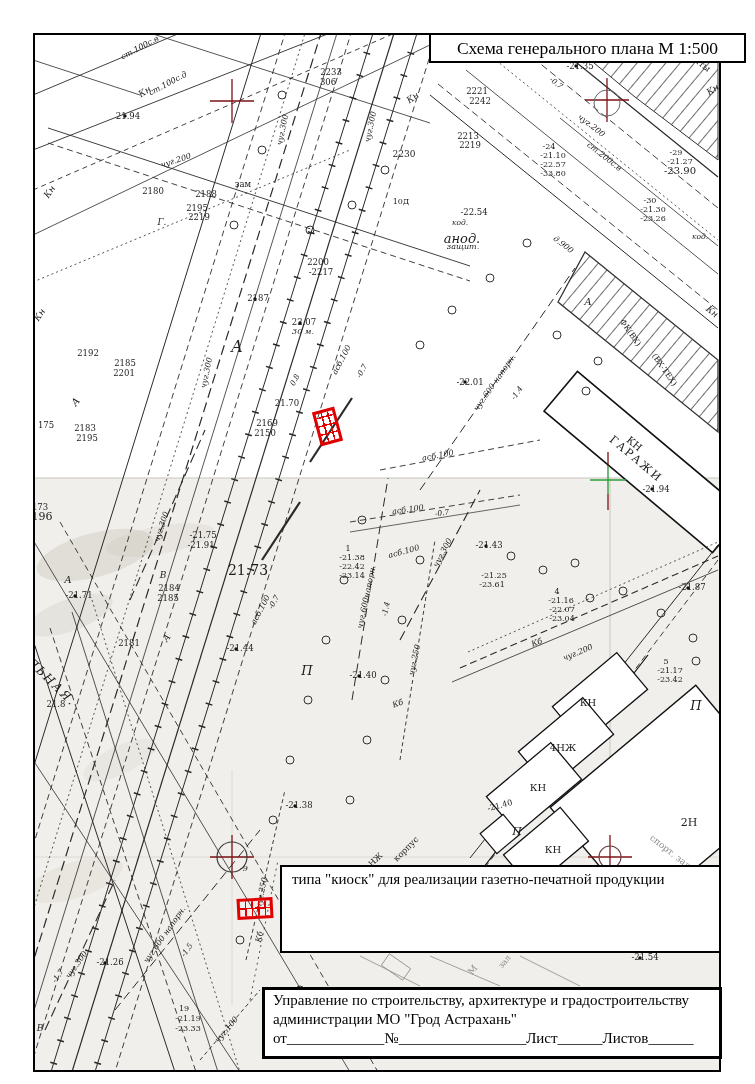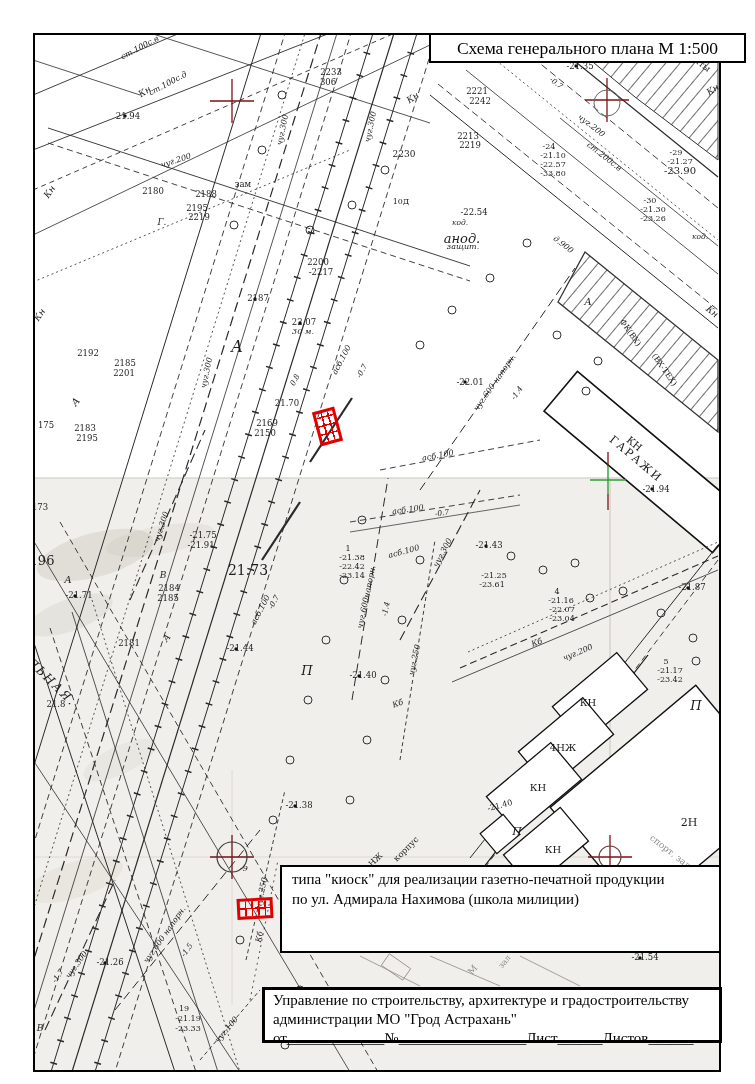--- a/index.html
+++ b/index.html
@@ -23,21 +23,21 @@
   #marker-map{left:316px;top:409px;width:17px;height:29px;transform:rotate(-15deg);}
   #marker-legend{left:237px;top:898px;width:30px;height:15px;transform:rotate(-3deg);}
   
   .white-box{position:absolute;background:#fff;border:2px solid #000;box-sizing:border-box;z-index:6;}
   #title-box{left:429px;top:33px;width:317px;height:30px;font-size:17.5px;
              display:flex;align-items:center;justify-content:center;}
   #legend-box{left:280px;top:865px;width:441px;height:88px;font-size:15px;
               padding:2px 8px 2px 10px;line-height:1.35;}
   #legend-box .center{text-align:center;display:block;}
   #legend-box .row{display:block;text-align:left;}
-  #stamp-box{left:262px;top:987px;width:460px;height:56px;border-width:3px;font-size:15px;
+  #stamp-box{left:262px;top:987px;width:460px;height:72px;border-width:3px;font-size:15px;
              padding:1px 8px;line-height:1.26;}
   #stamp-box .row{display:block;}
 </style>
 </head>
 <body>
 
 <div id="map-clip">
  <div id="map-inner">
 
   <svg id="map-svg" width="755" height="1084" viewBox="0 0 755 1084" xmlns="http://www.w3.org/2000/svg">
@@ -317,21 +317,21 @@
         <span class="lbl" style="left: 664px; top: 370px; font-size: 8px; transform: translate(-50%, -50%) rotate(55deg);">(ВХ-ТЕХ)</span>
         <span class="lbl" style="left: 470px; top: 382px; font-size: 8.5px; transform: translate(-50%, -50%) rotate(0deg);">-22.01</span>
         <span class="lbl i" style="left: 495px; top: 383px; font-size: 8px; transform: translate(-50%, -50%) rotate(-55deg);">чуг.600 напорн.</span>
         <span class="lbl i" style="left: 517px; top: 393px; font-size: 7.5px; transform: translate(-50%, -50%) rotate(-55deg);">-1.4</span>
         <span class="lbl" style="left: 634px; top: 444px; font-size: 10px; transform: translate(-50%, -50%) rotate(40deg);">КН</span>
         <span class="lbl ls" style="left: 636px; top: 459px; font-size: 11px; transform: translate(-50%, -50%) rotate(40deg);">ГАРАЖИ</span>
         <span class="lbl" style="left: 656px; top: 489px; font-size: 8.5px; transform: translate(-50%, -50%) rotate(0deg);">-21.94</span>
         <span class="lbl i" style="left: 408px; top: 510px; font-size: 8px; transform: translate(-50%, -50%) rotate(-8deg);">асб.100</span>
         <span class="lbl i" style="left: 442px; top: 513px; font-size: 7.5px; transform: translate(-50%, -50%) rotate(-8deg);">-0.7</span>
         <span class="lbl" style="left: 40px; top: 507px; font-size: 8.5px; transform: translate(-50%, -50%) rotate(0deg);">173</span>
-        <span class="lbl" style="left: 42px; top: 516px; font-size: 13px; transform: translate(-50%, -50%) rotate(0deg); margin-top: 44px;">196</span>
+        <span class="lbl" style="left: 42px; top: 516px; font-size: 11px; transform: translate(-50%, -50%) rotate(0deg);">196</span>
         <span class="lbl i" style="left: 162px; top: 527px; font-size: 8px; transform: translate(-50%, -50%) rotate(-72deg);">чуг.300</span>
         <span class="lbl" style="left: 203px; top: 535px; font-size: 8.5px; transform: translate(-50%, -50%) rotate(0deg);">-21.75</span>
         <span class="lbl" style="left: 201px; top: 545px; font-size: 8.5px; transform: translate(-50%, -50%) rotate(0deg);">-21.91</span>
         <span class="lbl" style="left: 248px; top: 570px; font-size: 14px; transform: translate(-50%, -50%) rotate(0deg);">21.73</span>
         <span class="lbl i" style="left: 68px; top: 580px; font-size: 10px; transform: translate(-50%, -50%) rotate(0deg);">А</span>
         <span class="lbl" style="left: 79px; top: 595px; font-size: 8.5px; transform: translate(-50%, -50%) rotate(0deg);">-21.71</span>
         <span class="lbl" style="left: 169px; top: 588px; font-size: 8.5px; transform: translate(-50%, -50%) rotate(0deg);">2184</span>
         <span class="lbl" style="left: 168px; top: 598px; font-size: 8.5px; transform: translate(-50%, -50%) rotate(0deg);">2185</span>
         <span class="lbl" style="left: 129px; top: 643px; font-size: 8.5px; transform: translate(-50%, -50%) rotate(0deg);">2181</span>
         <span class="lbl i" style="left: 261px; top: 610px; font-size: 8px; transform: translate(-50%, -50%) rotate(-62deg);">асб.100</span>
@@ -401,20 +401,19 @@
 </div>
 
 <div id="map-frame"></div>
 
 <div id="title-box" class="white-box">
   <span>Схема генерального плана М 1:500</span>
 </div>
 
 <div id="legend-box" class="white-box">
   <span class="row">типа "киоск" для реализации газетно-печатной продукции</span>
-  <span class="row">по ул. Адмирала Нахимова (школа милиции)</span>
 </div>
 
 <div id="stamp-box" class="white-box">
   <span class="row">Управление по строительству, архитектуре и градостроительству</span>
   <span class="row">администрации МО "Грод Астрахань"</span>
   <span class="row">от_____________№_________________Лист______Листов______</span>
 </div>
 
 </body></html>

